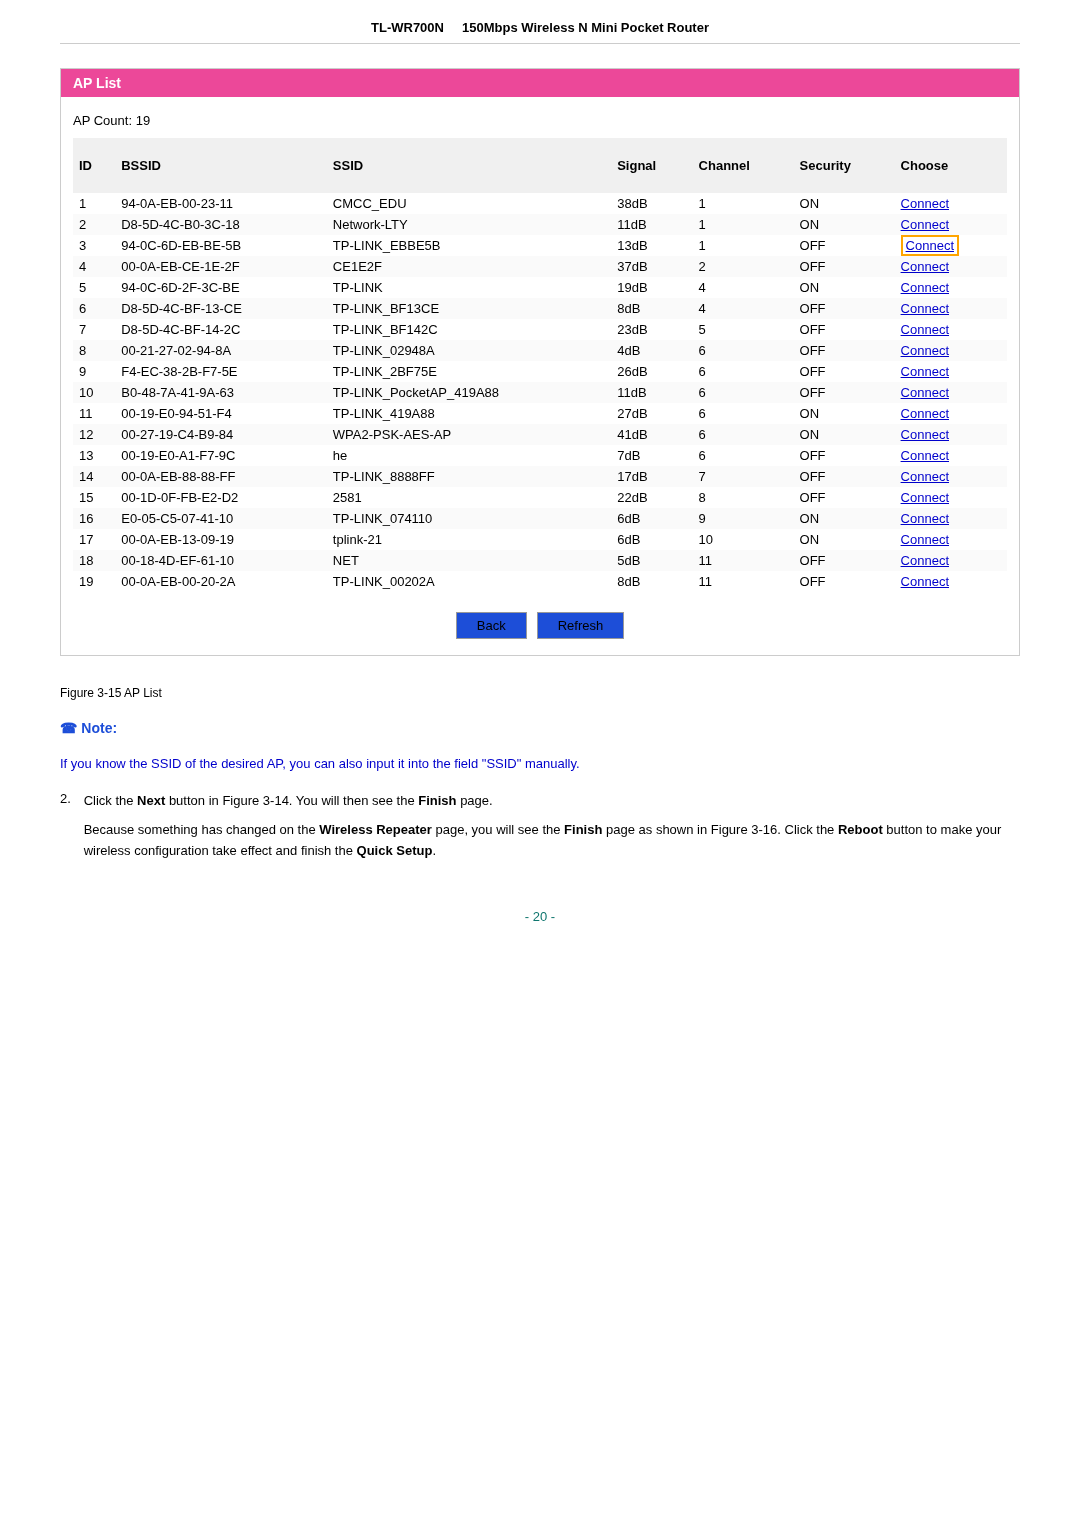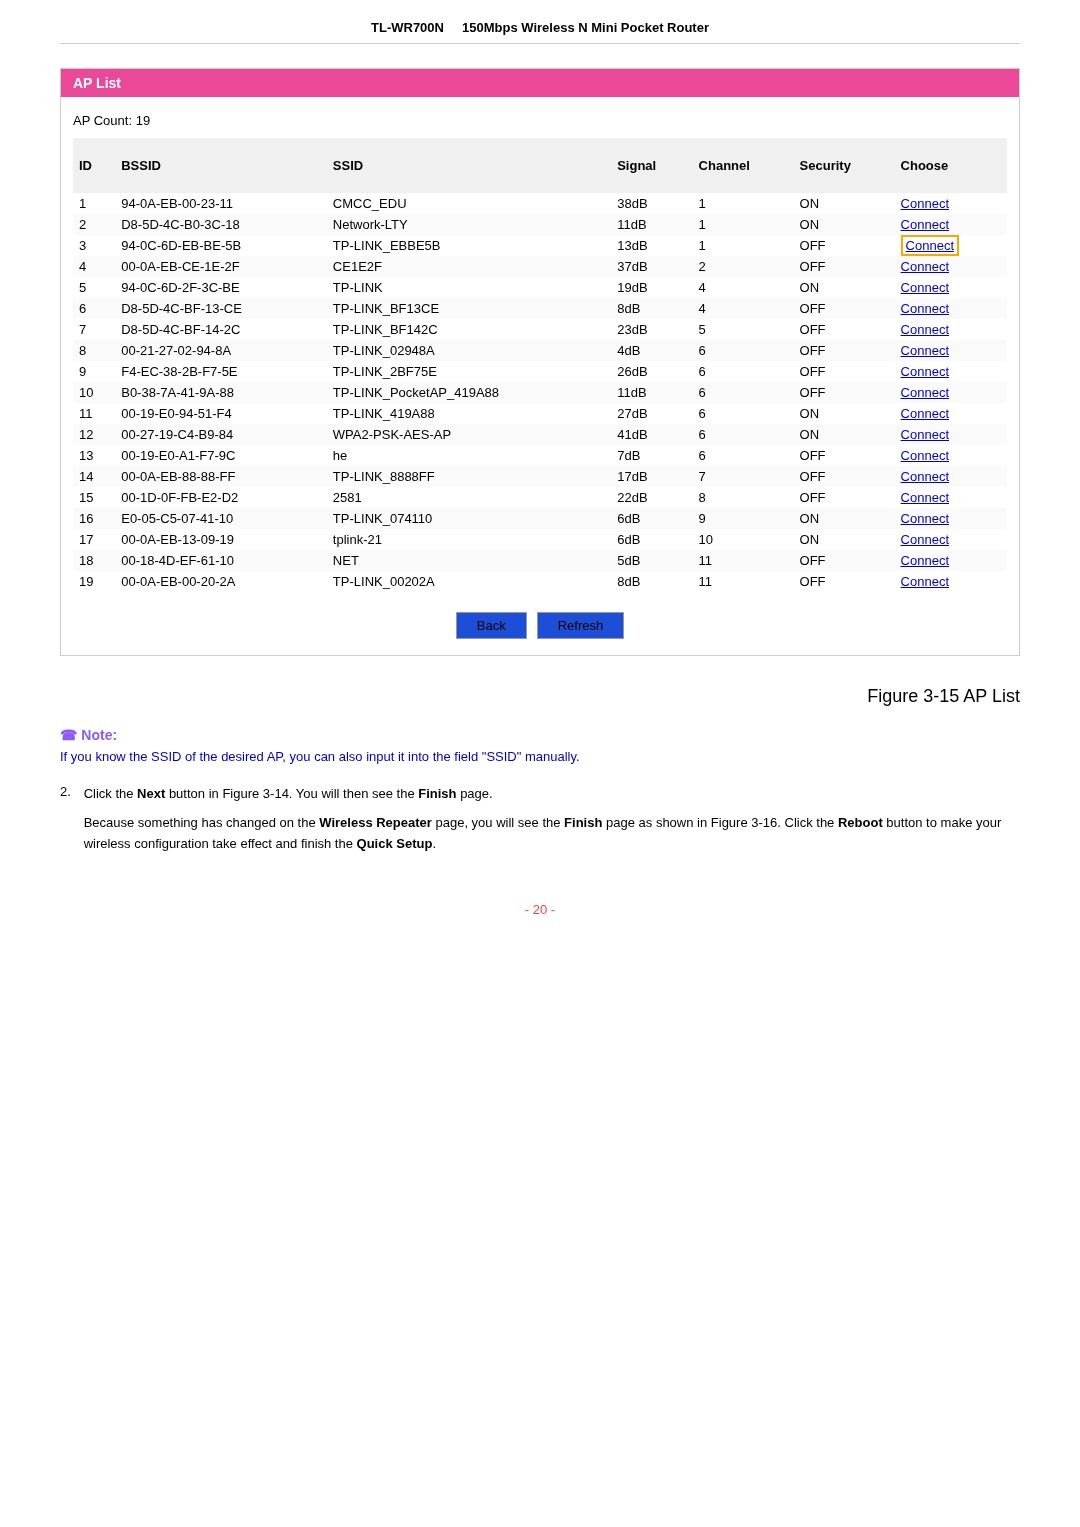--- a/index.html
+++ b/index.html
@@ -80,34 +80,34 @@
     }
     .btn {
       padding: 5px 20px;
       font-size: 13px;
       background: #1d4ed8;
       border: 1px solid #999;
       cursor: pointer;
       color: #000;
     }
     .figure-caption {
-      text-align: right;
-      font-size: 18px;
+      text-align: left;
+      font-size: 12px;
       margin-top: 8px;
       margin-bottom: 20px;
       color: #000;
     }
     .note-section {
       margin-bottom: 20px;
     }
     .note-label {
       font-size: 14px;
       font-weight: bold;
-      color: #8b5cf6;
-      margin-bottom: 6px;
+      color: #1d4ed8;
+      margin-bottom: 20px;
     }
     .note-text {
       color: #00c;
       font-size: 13px;
       margin-bottom: 16px;
     }
     .step-item {
       margin-bottom: 12px;
       padding-left: 20px;
     }
@@ -121,21 +121,21 @@
       display: inline-block;
       width: calc(100% - 20px);
     }
     .step-content p {
       margin-bottom: 8px;
       line-height: 1.6;
     }
     .page-footer {
       text-align: center;
       font-size: 13px;
-      color: #ef4444;
+      color: #0f766e;
       margin-top: 40px;
     }
   </style>
 </head>
 <body>
 
 <div class="page-header">
   <span class="model">TL-WR700N</span>&nbsp;&nbsp;&nbsp;&nbsp;
   <span>150Mbps  Wireless  N  Mini  Pocket  Router</span>
 </div>
@@ -236,21 +236,21 @@
             <td>9</td>
             <td>F4-EC-38-2B-F7-5E</td>
             <td>TP-LINK_2BF75E</td>
             <td>26dB</td>
             <td>6</td>
             <td>OFF</td>
             <td><a href="#" class="connect-link">Connect</a></td>
           </tr>
           <tr>
             <td>10</td>
-            <td>B0-38-7A-41-9A-88</td>
+            <td>B0-48-7A-41-9A-63</td>
             <td>TP-LINK_PocketAP_419A88</td>
             <td>11dB</td>
             <td>6</td>
             <td>OFF</td>
             <td><a href="#" class="connect-link">Connect</a></td>
           </tr>
           <tr>
             <td>11</td>
             <td>00-19-E0-94-51-F4</td>
             <td>TP-LINK_419A88</td>

